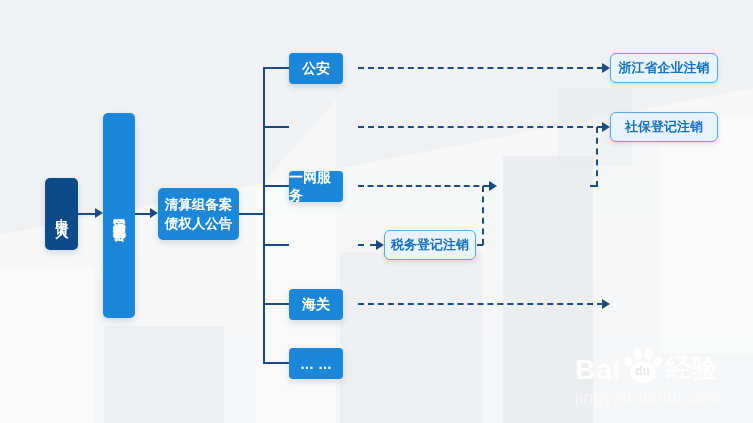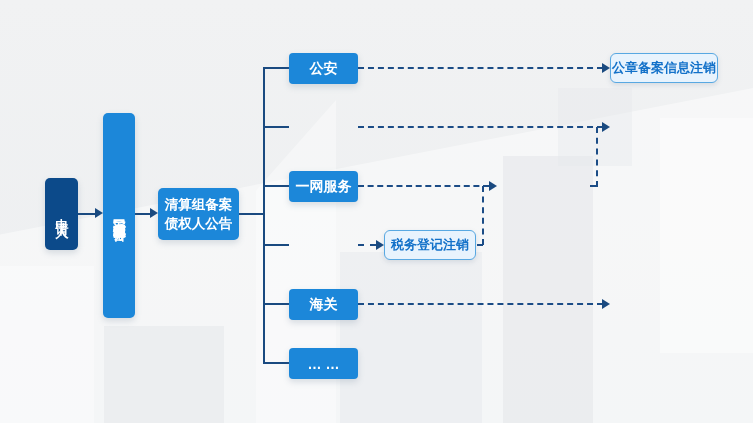--- a/index.html
+++ b/index.html
@@ -29,21 +29,21 @@
   .node{position:absolute;display:flex;align-items:center;justify-content:center;
         color:#fff;font-weight:bold;box-sizing:border-box;
         box-shadow:0 3px 6px rgba(96,118,142,.22);}
   .blue{background:#1c87d9;border-radius:5px;}
   .navy{background:#0c4a8a;border-radius:5px;}
   .vert{writing-mode:vertical-rl;text-orientation:mixed;}
   .applicant{left:45px;top:178px;width:33px;height:72px;font-size:13px;letter-spacing:4px;}
   .platform{left:103px;top:113px;width:32px;height:205px;font-size:12.5px;letter-spacing:.5px;}
   .liquidation{left:158px;top:188px;width:81px;height:52px;flex-direction:column;
                font-size:13.5px;line-height:19px;}
-  .agency{left:289px;width:69px;height:31px;font-size:14px;border-radius:4px;}
+  .agency{left:289px;width:54px;height:31px;font-size:14px;border-radius:4px;}
   .result{position:absolute;display:flex;align-items:center;justify-content:center;
           height:30px;background:#e8f3fd;border:1px solid #58a8e2;border-radius:6px;
           color:#1371c9;font-weight:bold;font-size:13px;box-sizing:border-box;
           box-shadow:0 2px 5px rgba(96,118,142,.18);}
 
   
   .hline{position:absolute;height:2px;background:#1a4a80;}
   .vline{position:absolute;width:2px;background:#1a4a80;}
   .dash-h{position:absolute;height:0;border-top:2px dashed #1b4c86;}
   .dash-v{position:absolute;width:0;border-left:2px dashed #1b4c86;}
@@ -135,20 +135,38 @@
     <span>一网服务</span>
   </div>
   <div class="node blue agency" style="top:289px">
     <span>海关</span>
   </div>
   <div class="node blue agency" style="top:348px">
     <span>… …</span>
   </div>
 
   <div class="result" style="left:610px;top:53px;width:108px">
-    <span>公章备案信息注销</span>
+    <span>浙江省企业注销</span>
+  </div>
+  <div class="result" style="left:610px;top:112px;width:108px">
+    <span>社保登记注销</span>
   </div>
   <div class="result" style="left:384px;top:230px;width:92px">
     <span>税务登记注销</span>
   </div>
 
+  <div class="wm">
+    <div class="wm-row">
+      <span class="wm-bai">Bai</span>
+      <span class="paw">
+        <i class="t1"></i>
+          <i class="t2"></i>
+          <i class="t3"></i>
+          <i class="t4"></i>
+          <i class="pad"></i>
+        <span class="du">du</span>
+      </span>
+      <span class="wm-suffix">经验</span>
+    </div>
+    <div class="wm-site">jingyan.baidu.com</div>
+  </div>
 
 </div>
 
 </body></html>

